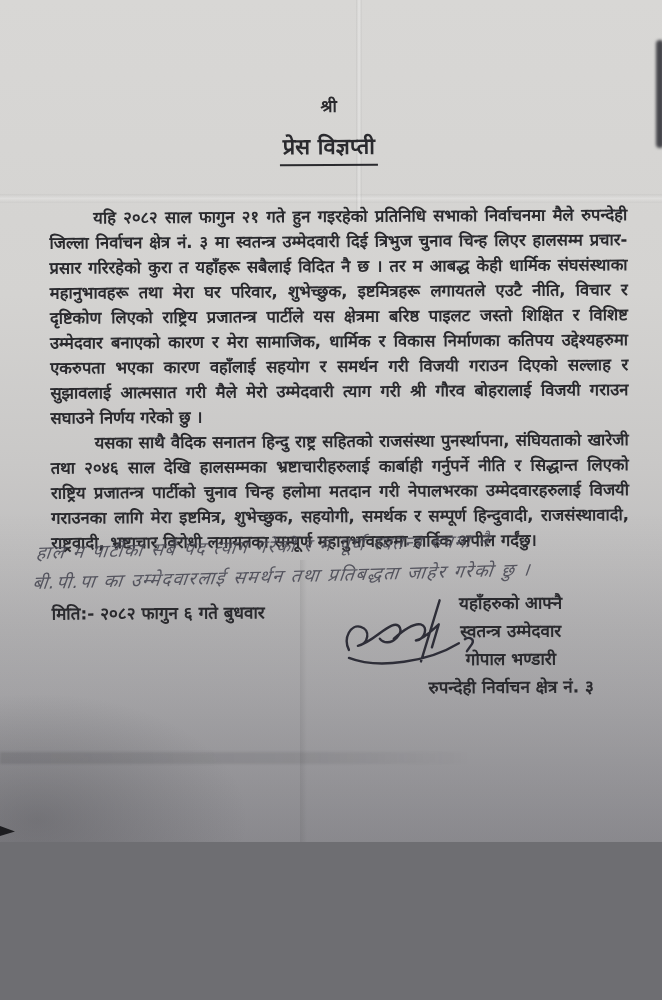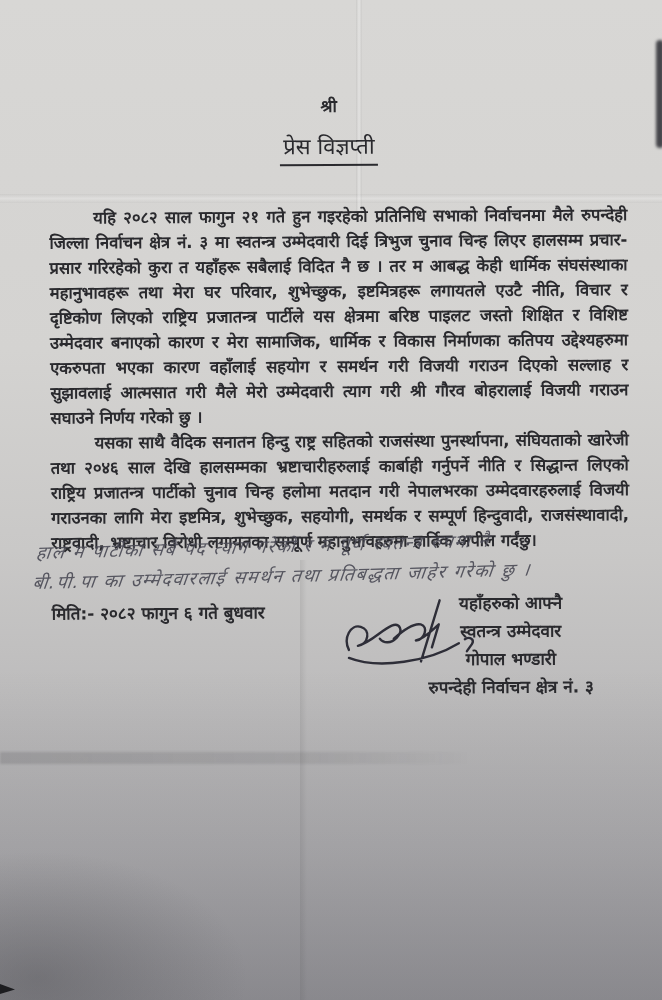--- a/index.html
+++ b/index.html
@@ -1,17 +1,17 @@
 <!DOCTYPE html>
 <html><head>
 <meta charset="utf-8">
 <style>
   html,body { margin:0; padding:0; background:#6e6e72; }
   .photo {
-    position:relative; width:662px; height:1000px; overflow:hidden;
+    position:relative; width:662px; height:842px; overflow:hidden;
     font-family:"DejaVu Sans", sans-serif;
     background:linear-gradient(to bottom,#d8d7d5 0%, #d4d3d1 35%, #c9c8c7 55%, #b8b7b8 75%, #a8a7ab 100%);
   }
   .overlay { position:absolute; pointer-events:none; }
   .shadow-bottom { left:0; bottom:0; width:662px; height:330px;
     background:linear-gradient(to bottom, rgba(80,80,86,0) 0%, rgba(80,80,86,0.16) 55%, rgba(66,66,72,0.30) 100%); }
   .patch-bl { left:0; bottom:0; width:250px; height:150px;
     background:radial-gradient(ellipse at 15% 85%, rgba(55,55,60,0.30), rgba(0,0,0,0) 70%); }
   .crease-v-top { left:356px; top:0; width:6px; height:218px;
     background:linear-gradient(to right, rgba(0,0,0,0.06), rgba(255,255,255,0.30) 50%, rgba(0,0,0,0.05)); }
@@ -25,21 +25,21 @@
   .edge-right { right:-2px; top:40px; width:8px; height:108px; background:#46464b;
     border-radius:4px; filter:blur(1.5px); }
   .corner-mark { left:0; bottom:6px; width:15px; height:10px; background:#1d1d20;
     clip-path:polygon(0 0, 100% 55%, 0 100%); }
 
   .content { position:absolute; left:0; top:0; width:662px; height:1000px;
     color:#2a2a2e; transform:rotate(-0.35deg); }
   .salutation { position:absolute; left:0; top:94px; width:662px; text-align:center;
     font-size:17px; font-weight:600; }
   .title-row { position:absolute; left:0; top:130px; width:662px; text-align:center; }
-  .title-row span { display:inline-block; font-size:22px; font-weight:400;
+  .title-row span { display:inline-block; font-size:22px; font-weight:700;
     border-bottom:2.5px solid #2a2a2e; padding:0 3px 4px; }
   .body-block { position:absolute; left:51px; top:204px; width:578px;
     font-size:16.5px; line-height:25px; font-weight:600; text-align:justify; }
   .body-block p { margin:0; text-indent:44px; }
   .handwriting { position:absolute; left:34px; top:530px; width:590px;
     font-size:18px; line-height:30px; color:#4a4a55; font-style:italic;
     letter-spacing:1.5px; transform:rotate(-1.2deg) skewX(-8deg); opacity:0.9; }
   .date-line { position:absolute; left:51px; top:600px; font-size:17px; font-weight:600; }
   .sign-block { position:absolute; right:26px; top:590px; width:252px; text-align:center;
     font-size:17px; font-weight:600; line-height:28px; }

